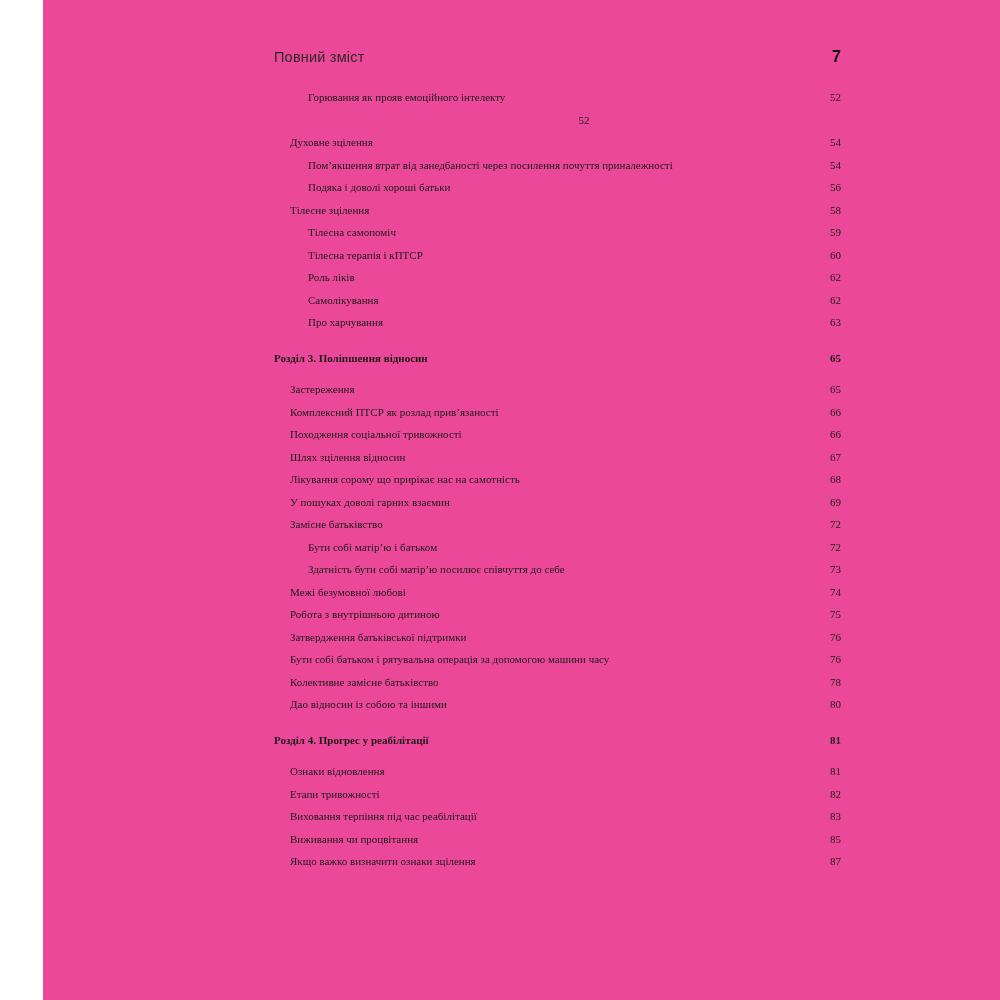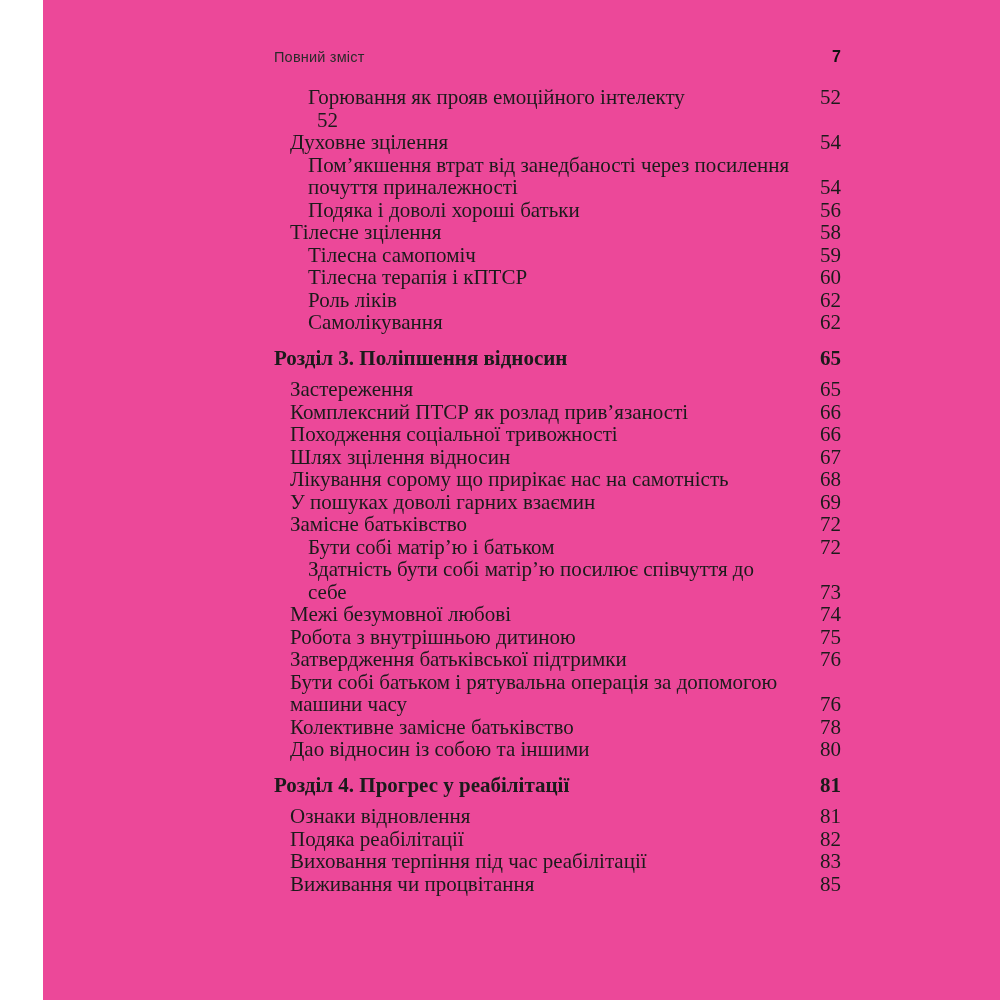--- a/index.html
+++ b/index.html
@@ -39,22 +39,23 @@
     font-size: 16px;
     font-weight: bold;
     color: #111111;
   }
   .toc-list {
     width: 100%;
   }
   .toc-row {
     display: flex;
     align-items: flex-end;
-    font-size: 21px;
+    font-size: 11px;
     line-height: 22.5px;
+    justify-content: center;
   }
   .toc-row .toc-text {
     flex: 1 1 auto;
     padding-right: 14px;
   }
   .toc-row .toc-page {
     flex: 0 0 auto;
     min-width: 30px;
     text-align: right;
     white-space: nowrap;
@@ -109,20 +110,24 @@
           <span class="toc-page">60</span>
         </div>
         <div class="toc-row level-2">
           <span class="toc-text">Роль ліків</span>
           <span class="toc-page">62</span>
         </div>
         <div class="toc-row level-2">
           <span class="toc-text">Самолікування</span>
           <span class="toc-page">62</span>
         </div>
+        <div class="toc-row level-2">
+          <span class="toc-text">Про харчування</span>
+          <span class="toc-page">63</span>
+        </div>
         <div class="toc-row level-0 chapter">
           <span class="toc-text">Розділ 3. Поліпшення відносин</span>
           <span class="toc-page">65</span>
         </div>
         <div class="toc-row level-1">
           <span class="toc-text">Застереження</span>
           <span class="toc-page">65</span>
         </div>
         <div class="toc-row level-1">
           <span class="toc-text">Комплексний ПТСР як розлад прив’язаності</span>
@@ -182,26 +187,30 @@
         </div>
         <div class="toc-row level-0 chapter">
           <span class="toc-text">Розділ 4. Прогрес у реабілітації</span>
           <span class="toc-page">81</span>
         </div>
         <div class="toc-row level-1">
           <span class="toc-text">Ознаки відновлення</span>
           <span class="toc-page">81</span>
         </div>
         <div class="toc-row level-1">
-          <span class="toc-text">Подяка реабілітації</span>
+          <span class="toc-text">Етапи тривожності</span>
           <span class="toc-page">82</span>
         </div>
         <div class="toc-row level-1">
           <span class="toc-text">Виховання терпіння під час реабілітації</span>
           <span class="toc-page">83</span>
         </div>
         <div class="toc-row level-1">
           <span class="toc-text">Виживання чи процвітання</span>
           <span class="toc-page">85</span>
+        </div>
+        <div class="toc-row level-1">
+          <span class="toc-text">Якщо важко визначити ознаки зцілення</span>
+          <span class="toc-page">87</span>
         </div>
       </div>
   </div>
 </div>
 
 </body></html>

